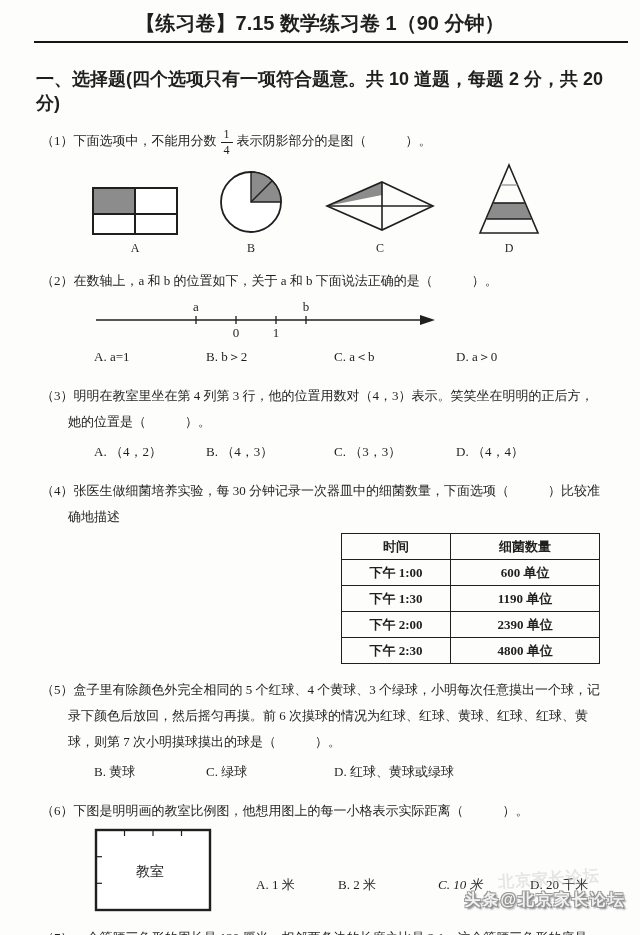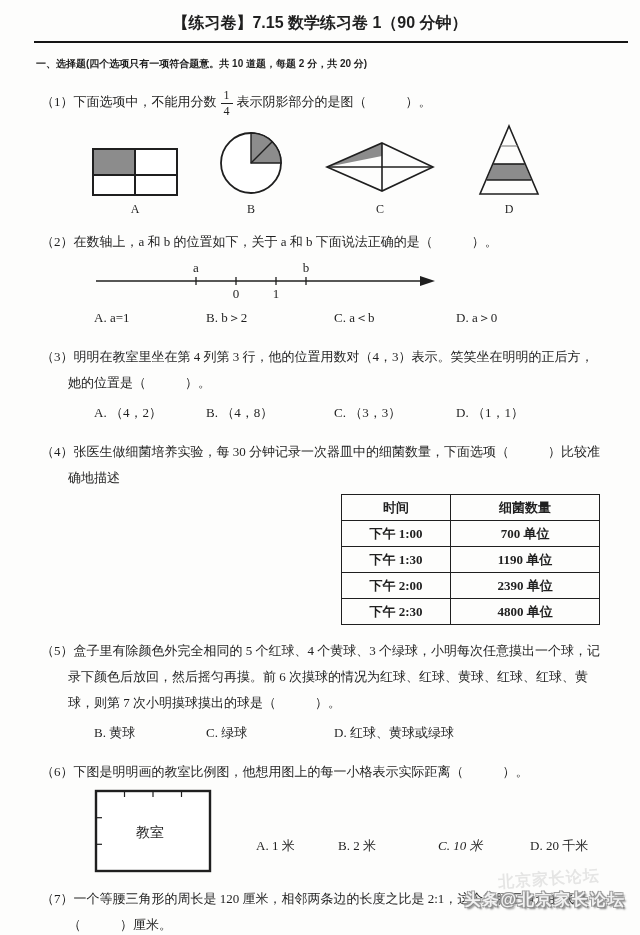--- a/index.html
+++ b/index.html
@@ -3,29 +3,29 @@
 <meta charset="utf-8">
 <style>
   html,body{margin:0;padding:0;}
   body{
     width:640px;height:935px;position:relative;overflow:hidden;
     background:#fdfdfc;color:#1f1f1f;
     font-family:"Liberation Serif","DejaVu Serif",serif;
     font-size:13px;line-height:26px;
   }
   .page-title{
-    text-align:center;font-weight:bold;font-size:16px;
+    text-align:center;font-weight:bold;font-size:20px;
     font-family:"Liberation Sans","DejaVu Sans",sans-serif;
     padding-top:12px;line-height:22px;
   }
   .title-rule{border:none;border-top:2px solid #151515;margin:7px 12px 0 34px;}
   .section-heading{
-    font-weight:bold;font-size:10px;
-    font-family:"Liberation Sans","DejaVu Sans",sans-serif;
-    margin:9px 30px 0 36px;line-height:24px;
+    font-weight:bold;font-size:18px;
+    font-family:"Liberation Sans","DejaVu Sans",sans-serif;
+    margin:24px 30px 0 36px;line-height:24px;
   }
   .q{margin:13px 34px 0 68px;text-indent:-27px;}
   .q-cont{margin:0 34px 0 68px;}
   .frac{display:inline-flex;flex-direction:column;align-items:center;vertical-align:middle;
         line-height:13px;margin:0 4px;text-indent:0;}
   .frac .num{border-bottom:1px solid #1f1f1f;padding:0 3px 1px 3px;font-size:12px;}
   .frac .den{padding-top:1px;font-size:12px;}
   .figs-row{display:flex;align-items:flex-end;margin:6px 0 0 92px;gap:40px;}
   .fig{display:flex;flex-direction:column;align-items:center;}
   .fig .fig-label{margin-top:6px;font-size:12px;line-height:14px;}
@@ -139,42 +139,42 @@
   <span>B. b＞2</span>
   <span>C. a＜b</span>
   <span>D. a＞0</span>
 </div>
 
 <div class="q">
   <span>（3）明明在教室里坐在第 4 列第 3 行，他的位置用数对（4，3）表示。笑笑坐在明明的正后方，她的位置是（　　　）。</span>
 </div>
 <div class="opt-row">
   <span>A. （4，2）</span>
-  <span>B. （4，8）</span>
+  <span>B. （4，3）</span>
   <span>C. （3，3）</span>
-  <span>D. （1，1）</span>
+  <span>D. （4，4）</span>
 </div>
 
 <div class="q">
   <span>（4）张医生做细菌培养实验，每 30 分钟记录一次器皿中的细菌数量，下面选项（　　　）比较准确地描述</span>
 </div>
 <div class="q4-row">
   <div class="q4-left">
   </div>
   <table class="bact-table">
     <thead>
       <tr>
         <th>时间</th>
         <th>细菌数量</th>
       </tr>
     </thead>
     <tbody>
       <tr>
         <td>下午 1:00</td>
-        <td>700 单位</td>
+        <td>600 单位</td>
       </tr>
       <tr>
         <td>下午 1:30</td>
         <td>1190 单位</td>
       </tr>
       <tr>
         <td>下午 2:00</td>
         <td>2390 单位</td>
       </tr>
       <tr>

